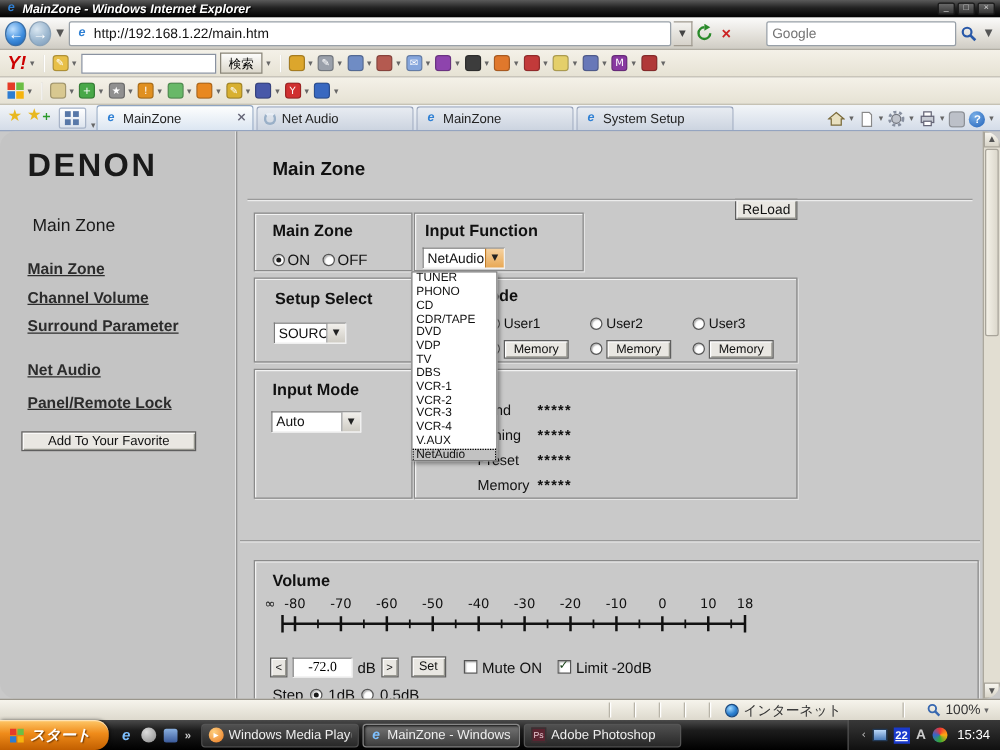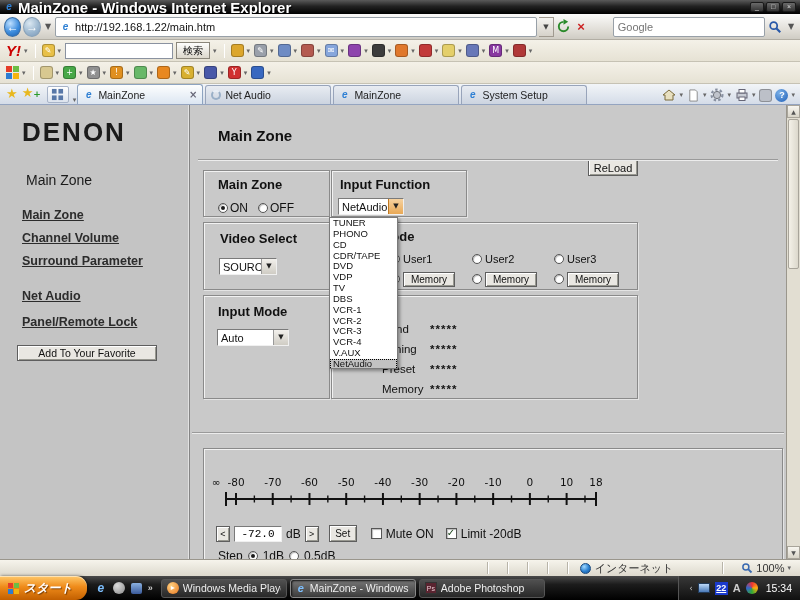--- a/index.html
+++ b/index.html
@@ -3,21 +3,21 @@
 <meta charset="utf-8">
 <style>
 *{box-sizing:border-box;margin:0;padding:0;}
 html,body{background:#444;}
 .screen{position:relative;width:800px;height:600px;overflow:hidden;font-family:"Liberation Sans",sans-serif;background:#c9c9c9;font-size:11px;color:#111;}
 .dj{font-family:"DejaVu Sans",sans-serif;}
 
 
 .titlebar{position:absolute;left:0;top:0;width:800px;height:14px;background:linear-gradient(#5a5a5a,#222 45%,#000);display:flex;align-items:center;gap:4px;padding:0 4px;}
 .titlebar .eic{width:10px;height:10px;font-size:10px;line-height:10px;}
-.title-text{color:#fff;font-weight:bold;font-size:15px;text-shadow:1px 1px 1px #000;white-space:nowrap;}
+.title-text{color:#fff;font-weight:bold;font-size:10px;text-shadow:1px 1px 1px #000;white-space:nowrap;font-style:italic;}
 .win-btns{margin-left:auto;display:flex;gap:2px;}
 .win-btn{width:14px;height:10px;background:linear-gradient(#6a6a6a,#333);border:1px solid #1a1a1a;border-radius:2px;color:#ddd;font-size:7px;line-height:8px;text-align:center;}
 .eic{display:inline-block;width:12px;height:12px;color:#2f80d4;font-weight:bold;font-style:italic;font-size:12px;line-height:12px;text-align:center;}
 .eic.dark{color:#7ec0ff;}
 
 
 .navbar{position:absolute;left:0;top:14px;width:800px;height:26px;background:linear-gradient(#fbfbfa,#dedbd4 70%,#cfccc4);border-bottom:1px solid #b2aea4;display:flex;align-items:center;padding:0 4px;gap:2px;}
 .navball{width:20px;height:20px;border-radius:50%;border:1px solid #3a6ea5;background:radial-gradient(circle at 35% 30%,#bfe0ff,#3f8ede 55%,#1a5fb0);color:#fff;text-align:center;line-height:18px;font-size:12px;font-weight:bold;}
 .navball.fwd{background:radial-gradient(circle at 35% 30%,#dbe8f2,#9db8d0 55%,#7a98b8);border-color:#8aa2b8;}
 .nav-dd{color:#555;font-size:8px;margin:0 2px;}
@@ -53,21 +53,21 @@
 .qt{width:22px;height:17px;margin:0 4px 1px;display:flex;align-items:center;justify-content:center;gap:1px;background:linear-gradient(#fff,#dde4ee);border:1px solid #a8b4c8;border-radius:2px;}
 .tab{width:126px;height:19px;margin-right:2px;border:1px solid #98a4ba;border-bottom:none;border-radius:3px 3px 0 0;background:linear-gradient(#e8ecf2,#ccd4e0);display:flex;align-items:center;gap:4px;padding:0 5px;font-size:10.5px;color:#222;}
 .tab.active{background:linear-gradient(#fdfefe,#dce6f2);height:20px;border-color:#8ea4c0;}
 .tlab{white-space:nowrap;overflow:hidden;flex:1;}
 .tclose{color:#667;font-weight:bold;font-size:10px;font-family:"DejaVu Sans",sans-serif;}
 .spin{width:10px;height:10px;border-radius:50%;border:2px solid #9ab0c8;border-top-color:#e8eef6;display:inline-block;}
 .tab-right{margin-left:auto;display:flex;align-items:center;gap:3px;padding-bottom:2px;}
 .help-ic{width:13px;height:13px;border-radius:50%;background:radial-gradient(circle at 35% 30%,#7ab0e8,#2060b8);color:#fff;font-size:9px;font-weight:bold;text-align:center;line-height:13px;}
 
 
-.content{position:absolute;left:0;top:105px;width:800px;height:454px;display:flex;overflow:hidden;}
+.content{position:absolute;left:0;top:105px;width:800px;height:454px;display:flex;overflow:hidden;border-radius:13px;}
 .sidebar{width:190px;height:100%;background:#c4c4c4;border-right:1px solid #858585;box-shadow:inset -1px 0 0 #e2e2e2;padding-top:12px;}
 .brand{margin-left:22px;font-size:26px;font-weight:bold;letter-spacing:2px;color:#1a1a1a;}
 .zone-sub{margin:24px 0 0 26px;font-size:14px;color:#1a1a1a;}
 .sidebar-nav{margin:20px 0 0 22px;display:flex;flex-direction:column;gap:9px;}
 .slink{font-size:12.5px;font-weight:bold;color:#2c2c2c;text-decoration:underline;cursor:pointer;width:max-content;}
 .slink:nth-child(4){margin-top:12px;}
 .lock-link{display:block;margin:72px 0 0 22px;}
 .fav-btn{display:block;margin:16px 0 0 17px;width:140px;height:16px;font-size:10.5px;}
 
 .b3{background:#e9e7e2;border:1px solid #5e5e5e;box-shadow:inset 1px 1px 0 #fff,inset -1px -1px 0 #989890;font-family:"Liberation Sans",sans-serif;color:#111;cursor:pointer;}
@@ -113,21 +113,21 @@
 .mem{width:52px;height:15px;font-size:10px;}
 
 .trows{margin-top:2px;}
 .trow{display:flex;height:20px;align-items:center;font-size:11.5px;}
 .trow .tl{width:48px;margin-left:34px;}
 .trow .tv{letter-spacing:1px;font-weight:bold;}
 
 .vscale{position:absolute;left:2px;top:26px;}
 .vctrl{position:absolute;left:12px;top:76px;display:flex;align-items:center;gap:4px;font-size:12px;}
 .stepbtn{width:14px;height:16px;font-size:9px;line-height:12px;}
-.vinput{width:48px;height:16px;border:1px solid;border-color:#7a7a7a #f0f0f0 #f0f0f0 #7a7a7a;background:#fff;font-size:11px;text-align:center;font-family:Liberation Mono, monospace;}
+.vinput{width:48px;height:16px;border:1px solid;border-color:#7a7a7a #f0f0f0 #f0f0f0 #7a7a7a;background:#fff;font-size:11px;text-align:center;font-family:Liberation Serif, serif;}
 .setbtn{width:28px;height:17px;font-size:10px;margin-left:6px;}
 .vctrl .lab{margin-right:8px;}
 .vstep{position:absolute;left:14px;top:100px;display:flex;align-items:center;gap:5px;font-size:12px;}
 
 .listbox{position:absolute;left:139px;top:112px;width:69px;height:152px;background:#fff;border:1px solid #7a7a7a;box-shadow:2px 2px 3px rgba(0,0,0,.35);z-index:20;overflow:hidden;}
 .opt{height:10.85px;line-height:10.8px;font-size:9.5px;padding-left:3px;white-space:nowrap;}
 .opt.cur{background:#c2c2c2;outline:1px dotted #000;outline-offset:-1px;}
 
 .vscroll{width:14px;height:100%;background:#e2ded2;border-left:1px solid #9a968c;display:flex;flex-direction:column;}
 .sarrow{height:13px;background:linear-gradient(#f8f6f0,#d8d4c8);border:1px solid #a8a49a;font-size:6px;text-align:center;line-height:12px;color:#555;font-family:"DejaVu Sans",sans-serif;}
@@ -374,21 +374,21 @@
       <div class="panel p-input-function">
         <div class="ptitle">Input Function</div>
         <div class="sel hot s-if">
           <span class="val">NetAudio</span>
           <span class="ar"></span>
         </div>
       </div>
 
 
       <div class="panel p-video">
-        <div class="ptitle">Video Select</div>
+        <div class="ptitle">Setup Select</div>
         <div class="sel s-vid">
           <span class="val">SOURCE</span>
           <span class="ar"></span>
         </div>
       </div>
 
       <div class="panel p-user">
         <div class="ptitle">User Mode</div>
         <div class="ucols">
             <div class="ucol">
@@ -450,20 +450,21 @@
             <div class="trow">
               <span class="tl">Memory</span>
               <span class="tv">*****</span>
             </div>
           </div>
       </div>
 
       <div class="groove g2"></div>
 
       <div class="panel p-volume">
+        <div class="ptitle">Volume</div>
         <svg class="vscale" width="400" height="36">
             <line x1="20" y1="24" x2="390" y2="24" stroke="#111" stroke-width="2"></line>
             <line x1="20" y1="17" x2="20" y2="31" stroke="#111" stroke-width="2"></line>
             <line x1="390" y1="17" x2="390" y2="31" stroke="#111" stroke-width="2"></line>
             <line x1="30" y1="18" x2="30" y2="30" stroke="#111" stroke-width="2"></line>
             <line x1="48.36734693877551" y1="20.5" x2="48.36734693877551" y2="27.5" stroke="#111" stroke-width="1.4"></line>
             <line x1="66.73469387755102" y1="18" x2="66.73469387755102" y2="30" stroke="#111" stroke-width="2"></line>
             <line x1="85.10204081632654" y1="20.5" x2="85.10204081632654" y2="27.5" stroke="#111" stroke-width="1.4"></line>
             <line x1="103.46938775510205" y1="18" x2="103.46938775510205" y2="30" stroke="#111" stroke-width="2"></line>
             <line x1="121.83673469387755" y1="20.5" x2="121.83673469387755" y2="27.5" stroke="#111" stroke-width="1.4"></line>

